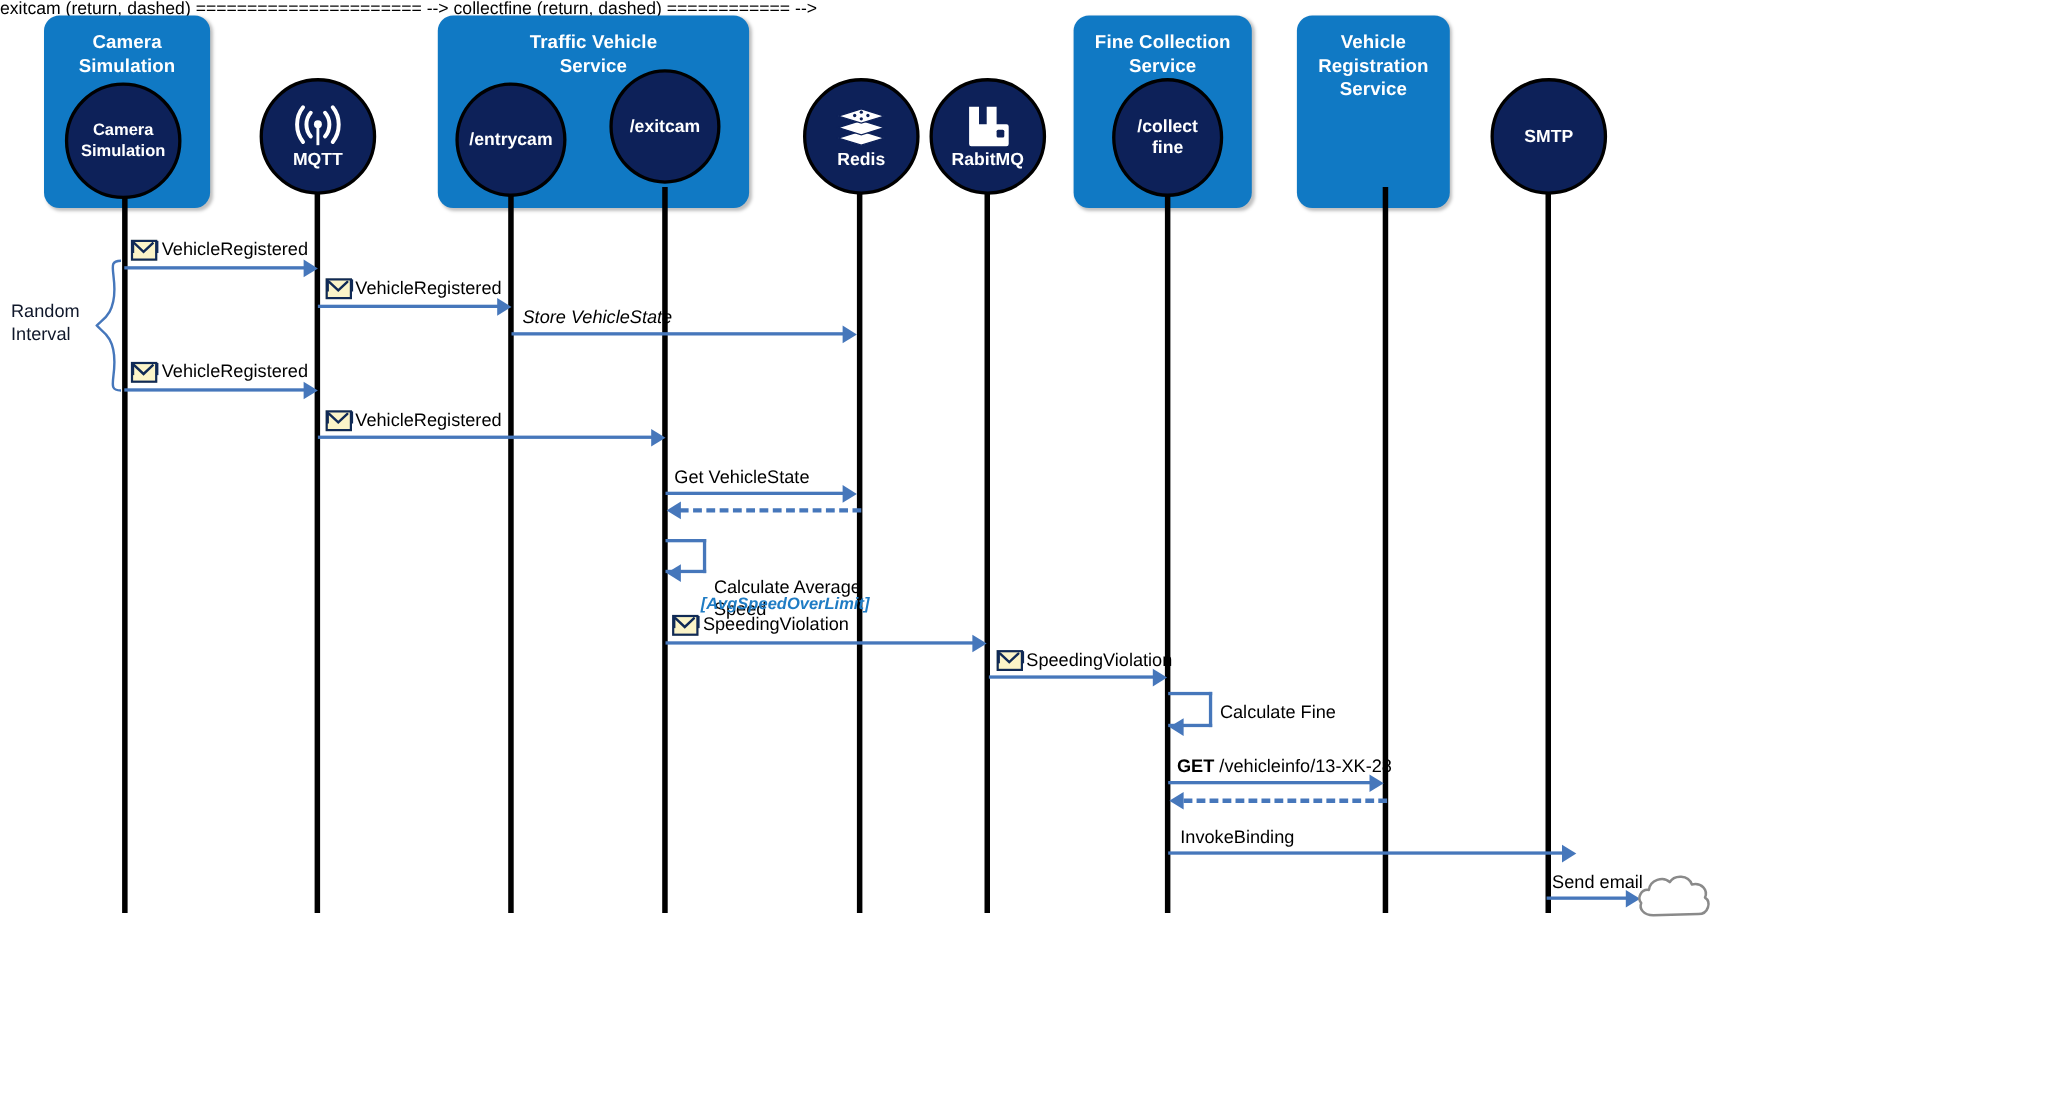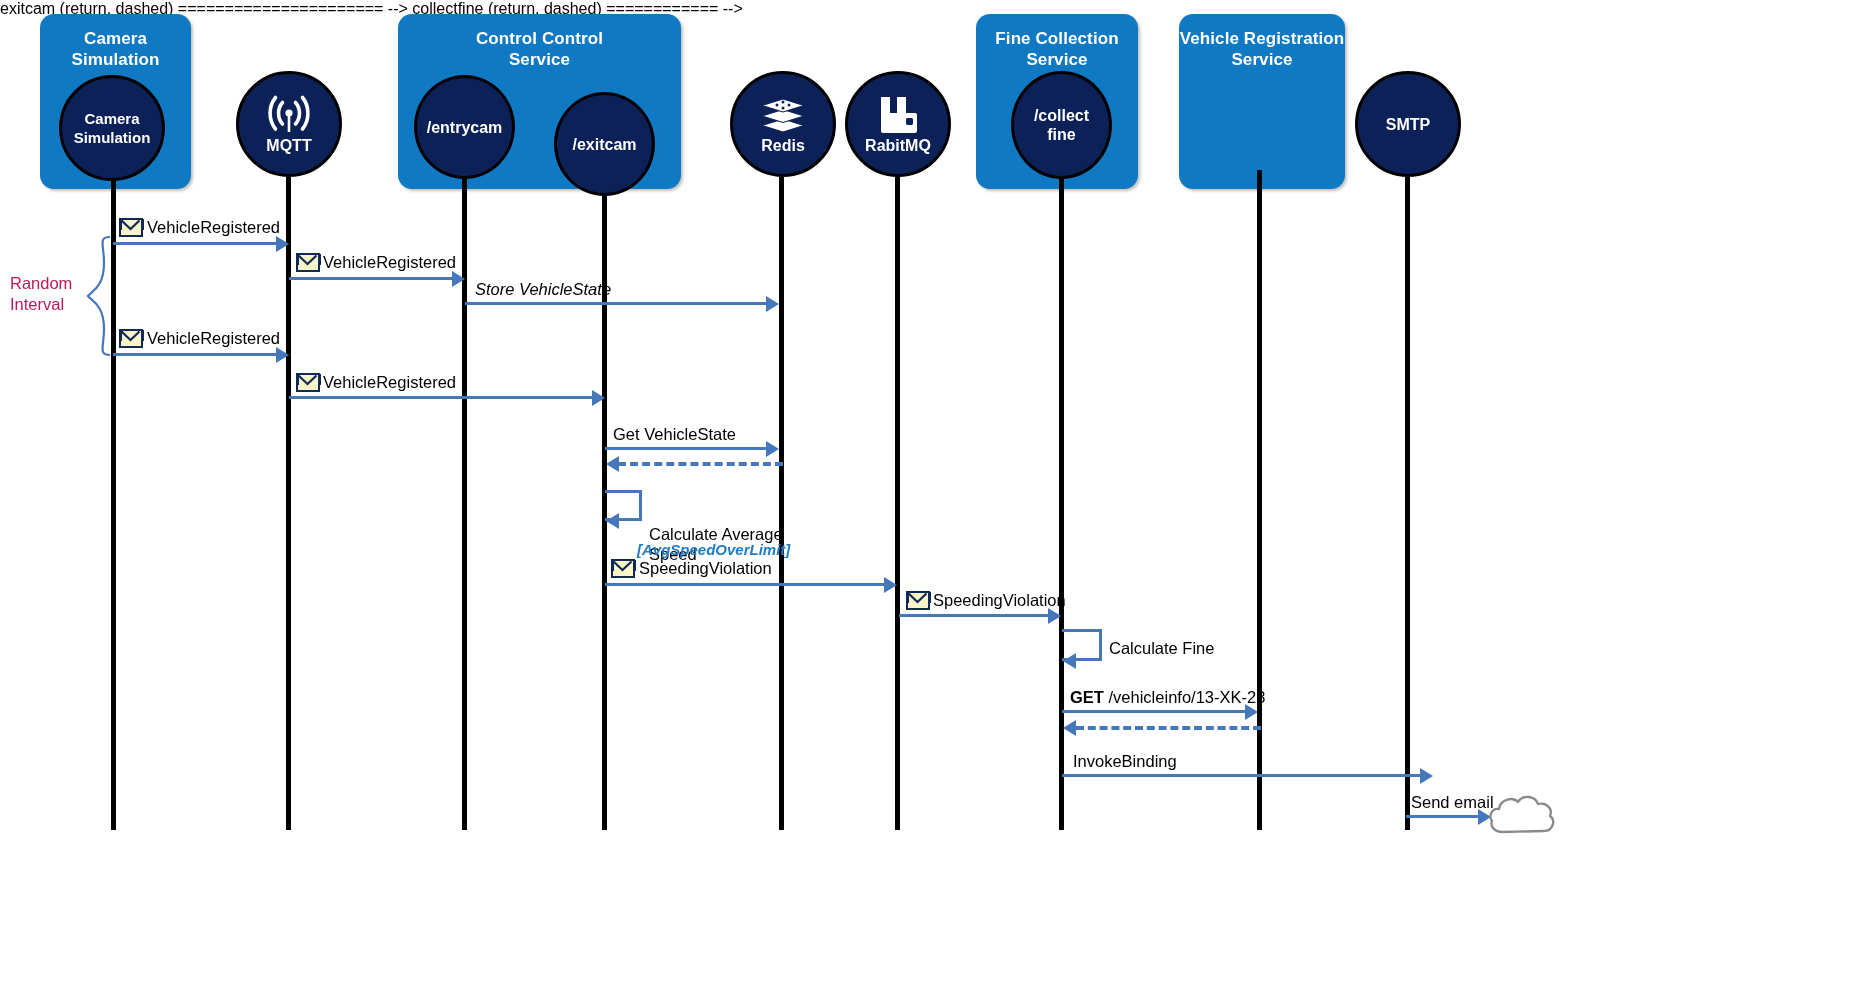--- a/index.html
+++ b/index.html
@@ -51,53 +51,53 @@
              border-left:2.5px solid #102a56;border-right:2.5px solid #102a56;
              transform:skewX(0deg);}
   .env svg{position:absolute;left:0;top:0;}
 
   
   .selfcall{position:absolute;border:3px solid #4677bb;border-left:none;
             box-sizing:border-box;}
 
   
   .brace{position:absolute;}
-  .brace-label{position:absolute;font-size:16.5px;line-height:21px;color:#be185d;
+  .brace-label{position:absolute;font-size:16.5px;line-height:21px;color:#0f172a;
                text-align:left;}
 
   .cloud{position:absolute;}
 </style>
 </head>
 <body>
 
 <div id="stage">
 
   
   <div class="svc-box" style="left:40px;top:14px;width:151px;height:175px;">
     <div class="svc-title">
       <div>Camera</div>
       <div>Simulation</div>
     </div>
   </div>
 
   <div class="svc-box" style="left:398px;top:14px;width:283px;height:175px;">
     <div class="svc-title">
-      <div>Control Control</div>
+      <div>Traffic Vehicle</div>
       <div>Service</div>
     </div>
   </div>
 
   <div class="svc-box" style="left:976px;top:14px;width:162px;height:175px;">
     <div class="svc-title">
       <div>Fine Collection</div>
       <div>Service</div>
     </div>
   </div>
 
-  <div class="svc-box" style="left:1179px;top:14px;width:166px;height:175px;">
+  <div class="svc-box" style="left:1179px;top:14px;width:139px;height:175px;">
     <div class="svc-title">
       <div>Vehicle Registration</div>
       <div>Service</div>
     </div>
   </div>
 
   
   <div class="lifeline" style="left:111px;top:170px;height:660px;"></div>
   <div class="lifeline" style="left:286px;top:165px;height:665px;"></div>
   <div class="lifeline" style="left:462px;top:170px;height:660px;"></div>
@@ -135,21 +135,21 @@
       <div class="node-label">MQTT</div>
     </div>
   </div>
 
   
   <div class="node" style="left:414px;top:75px;width:101px;height:104px;">
     <div class="node-label">/entrycam</div>
   </div>
 
   
-  <div class="node" style="left:554px;top:92px;width:101px;height:104px;justify-content:flex-end;">
+  <div class="node" style="left:554px;top:63px;width:101px;height:104px;justify-content:flex-end;">
     <div class="node-label">/exitcam</div>
   </div>
 
   
   <div class="node" style="left:730px;top:71px;width:106px;height:106px;">
     <div class="node-icon-wrap">
       <span style="display:block;line-height:0;">
         <svg width="50" height="40" viewBox="0 0 50 40">
           <g fill="#ffffff" stroke="#0d2159" stroke-width="1.1">
             <path d="M25 25 L46 31.5 L25 38 L4 31.5 Z"></path>

